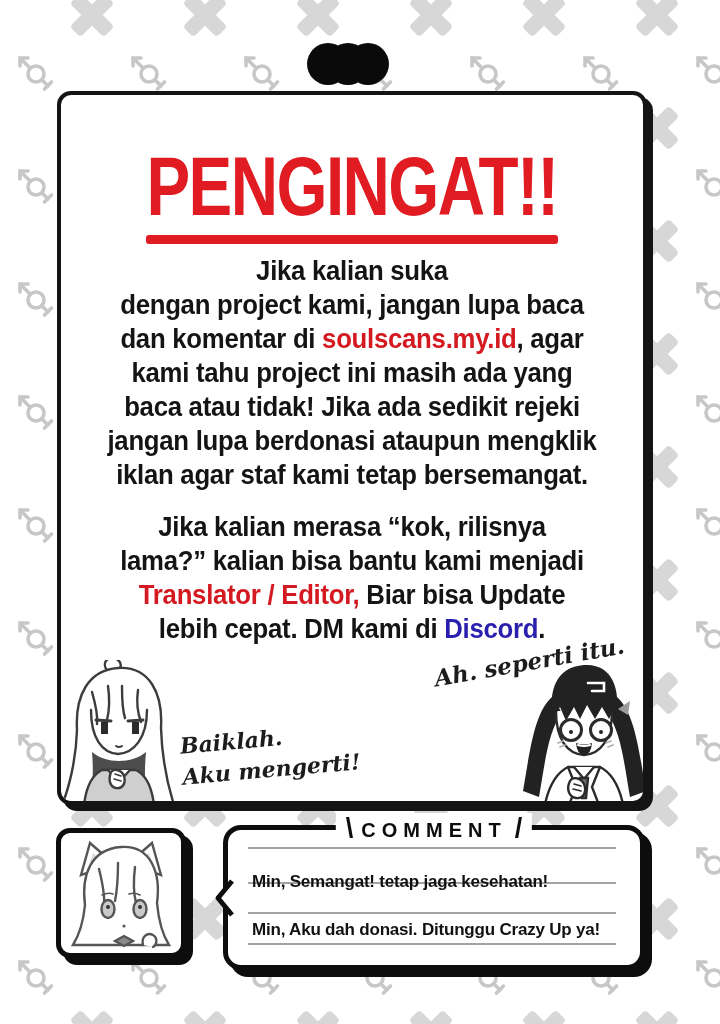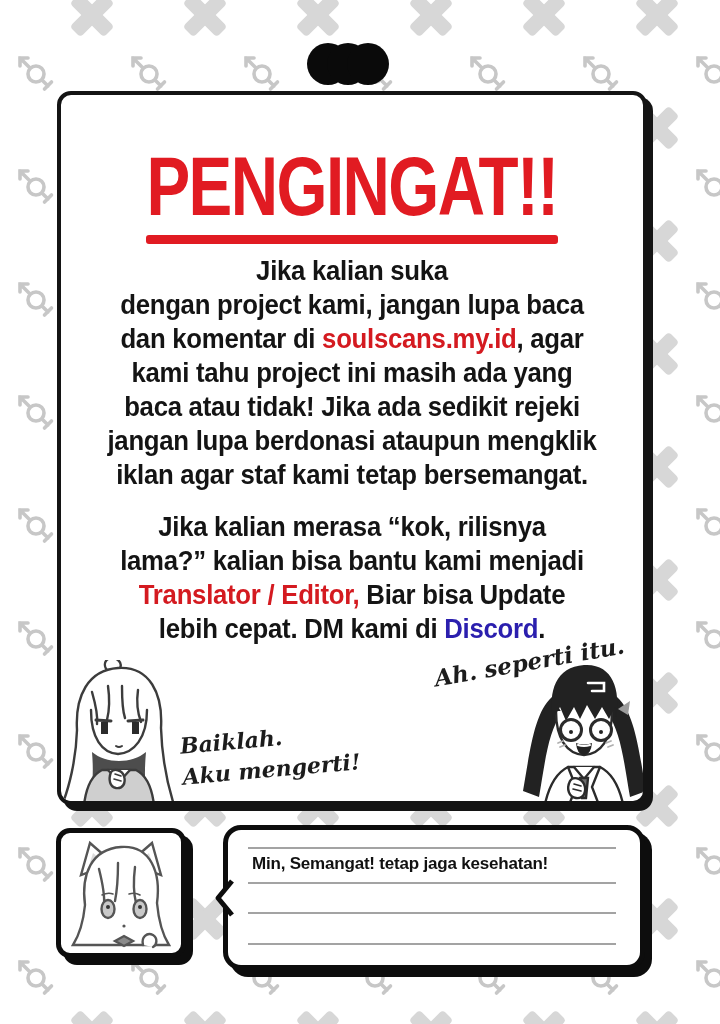--- a/index.html
+++ b/index.html
@@ -681,18 +681,22 @@
       <path d="M54,108 L63,103 L72,108 L63,113 Z" fill="#8a8a8a"></path>
       <path d="M82,112 C80,104 86,99 92,102 C97,105 96,112 92,114" fill="#fff"></path>
     </g>
   </svg>
 </div>
 
 <div class="comment-box">
   <svg class="notch" viewBox="0 0 20 38">
     <path d="M18,2 L4,19 L18,36" fill="#ffffff" stroke="#0d0d0d" stroke-width="5" stroke-linejoin="round"></path>
   </svg>
+  <div class="c-header">
+    <span class="slash">\</span><span class="c-title">COMMENT</span><span class="slash">/</span>
+  </div>
   <div class="sep" style="top:17px"></div>
   <div class="sep" style="top:52px"></div>
   <div class="sep" style="top:82px"></div>
   <div class="sep" style="top:113px"></div>
-  <div class="c-row" style="top:24px">Min, Semangat! tetap jaga kesehatan!</div>
+  <div class="c-row" style="top:42px">Min, Semangat! tetap jaga kesehatan!</div>
+  <div class="c-row" style="top:90px">Min, Aku dah donasi. Ditunggu Crazy Up ya!</div>
 </div>
 
 </body></html>

